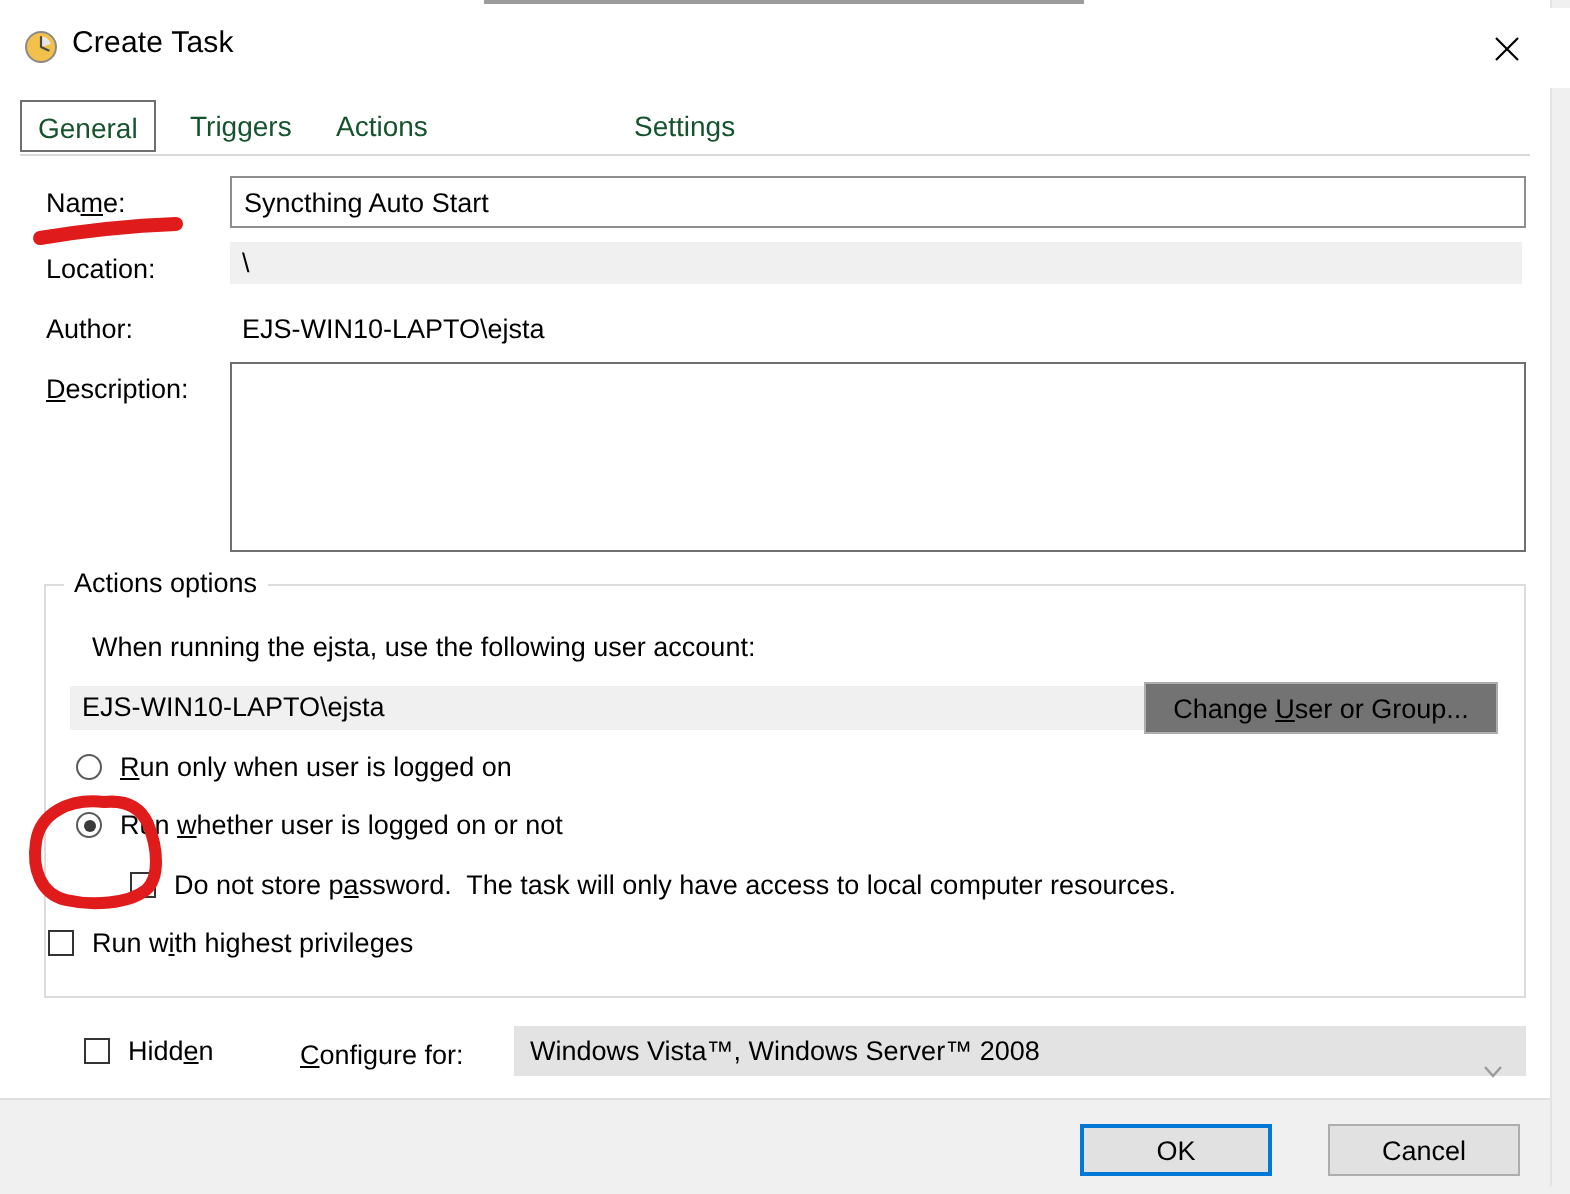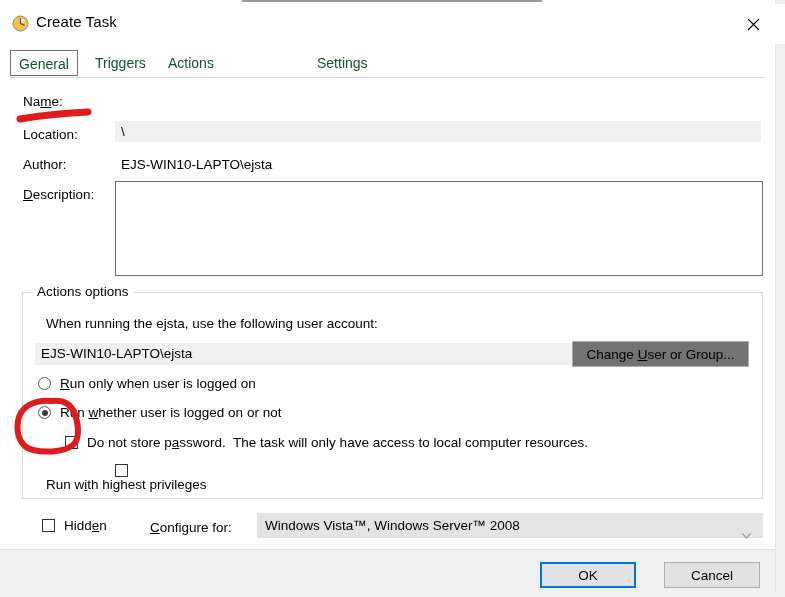--- a/index.html
+++ b/index.html
@@ -222,21 +222,21 @@
     position: absolute;
     display: flex;
     align-items: center;
     font-size: 13.5px;
     color: #000;
     white-space: nowrap;
   }
   #radio-loggedon   { left: 28px; top: 298px; }
   #radio-whether    { left: 28px; top: 327px; }
   #check-nopassword { left: 55px; top: 357px; }
-  #check-highest    { left: 36px; top: 386px; flex-direction: column; }
+  #check-highest    { left: 14px; top: 386px; }
 
   .radio-mark {
     width: 13px; height: 13px;
     border: 1px solid #5a5a5a;
     border-radius: 50%;
     background: #fff;
     margin-right: 9px;
     flex: 0 0 auto;
     position: relative;
     box-sizing: border-box;
@@ -360,20 +360,21 @@
     <div class="tab selected" style="left:0px;">General</div>
     <div class="tab" style="left:76px;">Triggers</div>
     <div class="tab" style="left:149px;">Actions</div>
     <div class="tab" style="left:213px;margin-top:34px;">Conditions</div>
     <div class="tab" style="left:298px;">Settings</div>
   </div>
 
   <div id="pane">
 
     <span class="field-label" id="name-label">Na<u>m</u>e:</span>
+    <input id="name-input" type="text" value="Syncthing Auto Start" style="">
 
     <span class="field-label" id="location-label">Location:</span>
     <div id="location-value">\</div>
 
     <span class="field-label" id="author-label">Author:</span>
     <span id="author-value">EJS-WIN10-LAPTO\ejsta</span>
 
     <span class="field-label" id="desc-label"><u>D</u>escription:</span>
     <textarea id="desc-input" style=""></textarea>
 

